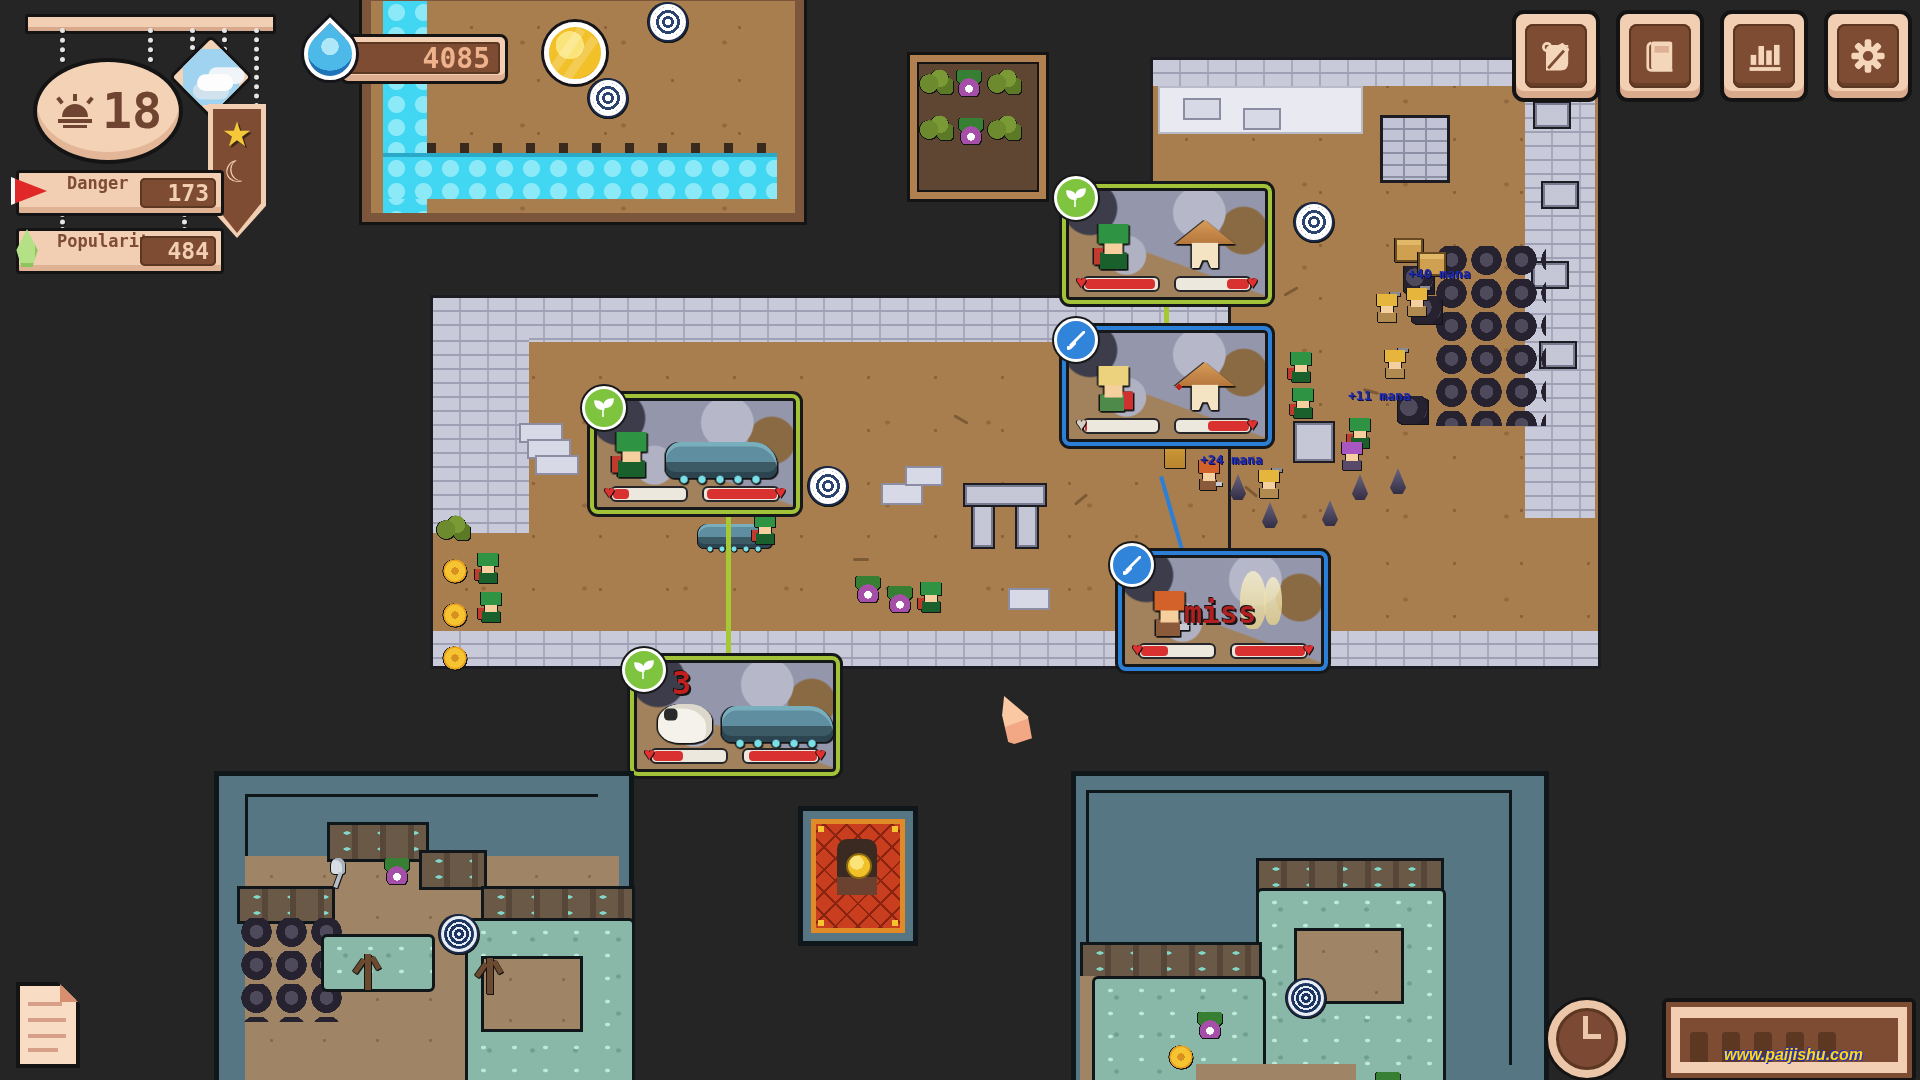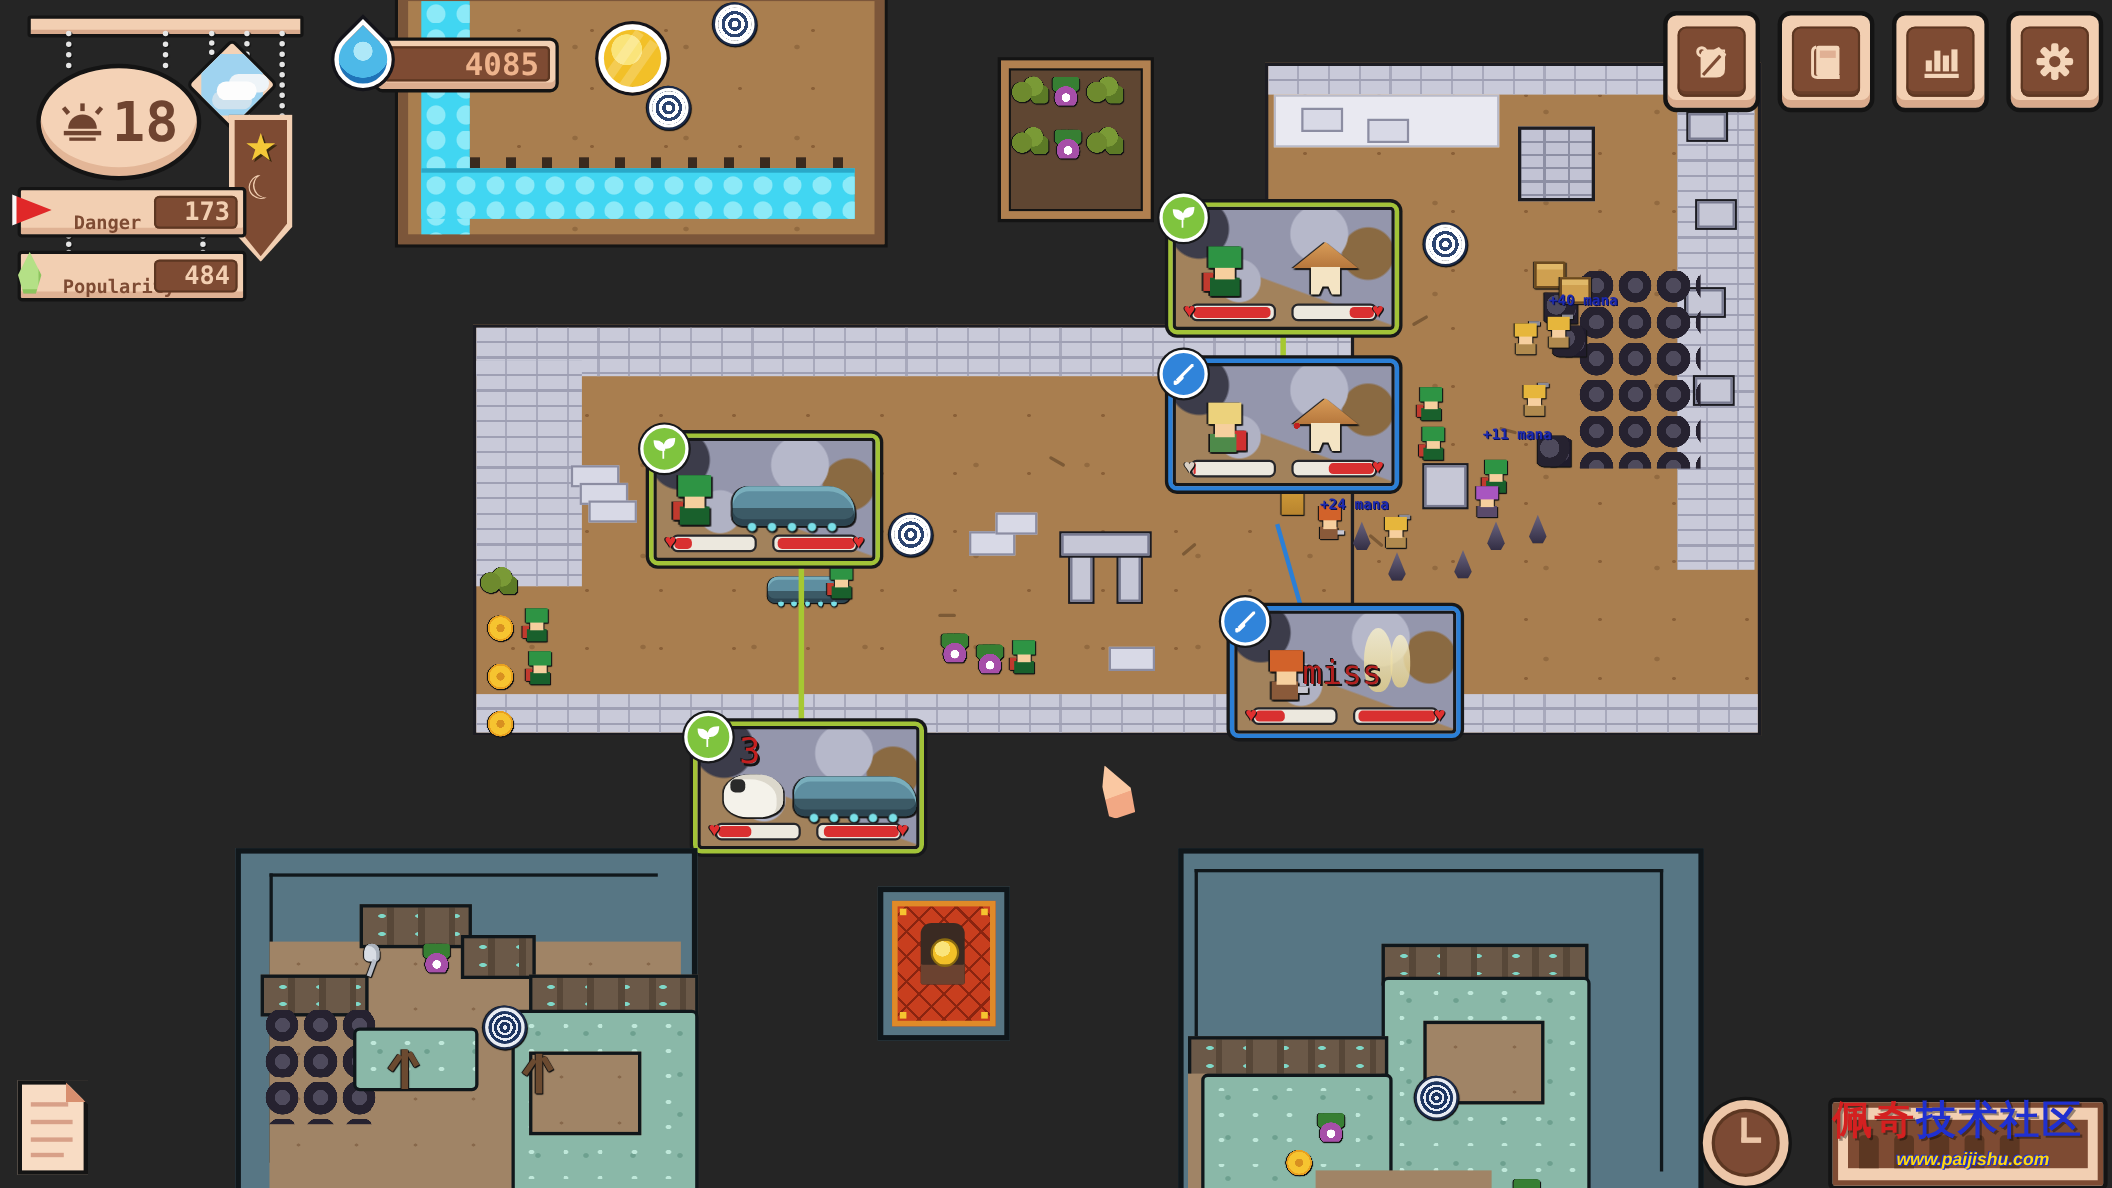--- a/index.html
+++ b/index.html
@@ -21,21 +21,21 @@
   .sunr .r1{left:19px;top:0;width:4px;height:7px;}
   .sunr .r2{left:4px;top:3px;width:4px;height:7px;transform:rotate(-40deg);}
   .sunr .r3{left:34px;top:3px;width:4px;height:7px;transform:rotate(40deg);}
   .diamond{left:181px;top:47px;width:54px;height:54px;background:#f4d2b6;border:3px solid #141414;transform:rotate(45deg);border-radius:6px;overflow:hidden;}
   .diamond .sky{position:absolute;inset:7px;background:#9fd3f0;border-radius:4px;transform:rotate(-45deg) scale(1.4);}
   .diamond .cloud{position:absolute;left:10px;top:18px;width:26px;height:12px;background:#fdfdfd;border-radius:8px;box-shadow:8px -5px 0 #eef4f8,-3px 6px 0 #cfe2ee;}
   .starban-o{left:208px;top:104px;width:58px;height:134px;background:#f2cfb2;clip-path:polygon(0 0,100% 0,100% 76%,50% 100%,0 76%);filter:drop-shadow(2px 2px 0 #111) drop-shadow(-1px -1px 0 #111);}
   .starban-i{position:absolute;left:5px;top:5px;width:48px;height:124px;background:#7e4b33;clip-path:polygon(0 0,100% 0,100% 76%,50% 100%,0 76%);display:flex;flex-direction:column;align-items:center;}
   .star-g{margin-top:8px;font-size:34px;color:#f4c838;text-shadow:2px 2px 0 #3a2a10;line-height:1;}
   .moon-g{font-size:30px;color:#f2cfb2;line-height:1;margin-top:6px;transform:rotate(-15deg);}
-  .statrow{height:40px;background:#f2cfb2;border:3px solid #141414;border-radius:4px;box-shadow:inset 0 -6px 0 #dfb294;display:flex;align-items:flex-end;}
+  .statrow{height:40px;background:#f2cfb2;border:3px solid #141414;border-radius:4px;box-shadow:inset 0 -6px 0 #dfb294;display:flex;align-items:flex-start;}
   .statlab{font-size:17px;color:#7e4b33;font-weight:bold;font-family:"DejaVu Sans Mono",monospace;}
   .valbox{position:absolute;right:5px;top:5px;width:76px;height:30px;background:#7e4b33;border-radius:5px;box-shadow:inset 0 0 0 2px #5c3722;color:#f2cfb2;font-size:23px;display:flex;align-items:center;justify-content:flex-end;padding-right:7px;box-sizing:border-box;}
   .flagic{width:36px;height:32px;background:#e02828;clip-path:polygon(0 6%,100% 50%,0 94%);filter:drop-shadow(2px 0 0 #111) drop-shadow(-1px 1px 0 #111);box-shadow:inset 4px 0 0 #f8f8f8;}
   .sproutic{width:28px;height:38px;background:#b4e086;clip-path:polygon(50% 0,88% 55%,70% 100%,30% 100%,12% 55%);filter:drop-shadow(1px 1px 0 #111);box-shadow:inset -6px -4px 0 #8cc45e;}
 
   
   .resbar{height:44px;background:#f2cfb2;border:3px solid #141414;border-radius:8px;box-shadow:inset 0 -6px 0 #ddae90;}
   .resbar .inner{position:absolute;left:5px;top:5px;right:5px;bottom:7px;background:#7e4b33;border-radius:4px;box-shadow:inset 0 0 0 2px #5c3722;color:#eeb38c;font-size:28px;display:flex;align-items:center;justify-content:flex-end;padding-right:10px;}
   .dropic{width:44px;height:44px;background:radial-gradient(circle at 38% 38%,#aee8f8 0 22%,#4db9e8 23% 62%,#1f74b8 63%);border-radius:0 50% 50% 50%;transform:rotate(45deg);border:4px solid #fff;box-shadow:0 0 0 3px #14141a;}
   .coinic{width:52px;height:52px;border-radius:50%;border:5px solid #fff;box-shadow:0 0 0 3px #14141a;background:radial-gradient(circle at 40% 35%,#fae47a 0 30%,#f2c028 31% 75%,#d89c14 76%);overflow:hidden;}
@@ -99,21 +99,21 @@
   .duel.blue{border-color:#2b7fd6;}
   .badge{position:absolute;left:-12px;top:-12px;width:38px;height:38px;border-radius:50%;border:3px solid #fff;box-shadow:0 0 0 2px #17181a;display:flex;align-items:center;justify-content:center;}
   .badge.nature{background:#7fc43e;}
   .badge.combat{background:#3084da;}
   .hp{position:absolute;width:74px;height:12px;background:#ece8de;border:2px solid #26262a;border-radius:6px;}
   .hp .fill{position:absolute;top:1px;bottom:1px;left:1px;max-width:95%;background:#d93030;border-radius:4px;}
   .hp .fill.r{left:auto;right:1px;}
   .heart{position:absolute;top:-5px;font-size:18px;line-height:1;color:#e03030;text-shadow:1px 1px 0 #141414,-1px 0 0 #141414;z-index:2;}
   .heart.l{left:-8px;} .heart.r{right:-8px;}
   .heart.pale{color:#d8cfc4;}
-  .dmg{position:absolute;font-family:"DejaVu Sans Mono",monospace;font-weight:normal;color:#c41f1f;text-shadow:2px 2px 0 #141414,-1px -1px 0 #141414;}
+  .dmg{position:absolute;font-family:"DejaVu Sans Mono",monospace;font-weight:bold;color:#c41f1f;text-shadow:2px 2px 0 #141414,-1px -1px 0 #141414;}
   .sc{position:absolute;transform:scale(1.5);transform-origin:top left;}
   .tline{position:absolute;transform-origin:0 0;}
 
   .manatxt{position:absolute;font-family:"DejaVu Sans Mono",monospace;font-weight:bold;font-size:13px;color:#1c2ab0;text-shadow:1px 1px 0 #0a1050;white-space:nowrap;}
 
   
   .noteic{left:16px;top:982px;width:56px;height:78px;background:#f8dcc4;border:4px solid #141414;background-image:linear-gradient(#d8a088,#d8a088),linear-gradient(#d8a088,#d8a088),linear-gradient(#d8a088,#d8a088),linear-gradient(#d8a088,#d8a088);background-repeat:no-repeat;background-position:8px 16px,8px 32px,8px 48px,8px 62px;background-size:34px 4px,38px 4px,38px 4px,30px 4px;cursor:pointer;}
   .noteic:before{content:"";position:absolute;right:-4px;top:-4px;width:22px;height:22px;background:#252525;clip-path:polygon(100% 0,100% 100%,0 0);}
   .noteic:after{content:"";position:absolute;right:-2px;top:-2px;width:18px;height:18px;background:#d88f6f;clip-path:polygon(0 0,100% 100%,0 100%);}
   .clockic{left:1548px;top:1000px;width:62px;height:62px;border-radius:50%;background:#7c4a34;border:8px solid #ecc6a8;box-shadow:0 0 0 3px #141414,inset 0 0 0 3px #5c3722;cursor:pointer;}
@@ -508,20 +508,17 @@
   <div class="abs clockic"></div>
   <div class="abs wmpanel">
     <div class="figs">
         <i></i>
         <i></i>
         <i></i>
         <i></i>
         <i></i>
       </div>
   </div>
-  <div class="wmtitle">
-    <span class="red">佩奇</span><span class="blue">技术社区</span>
-  </div>
   <div class="wmurl">www.paijishu.com</div>
 
   <div class="abs cursor"></div>
 
 </div>
 
 </body></html>

